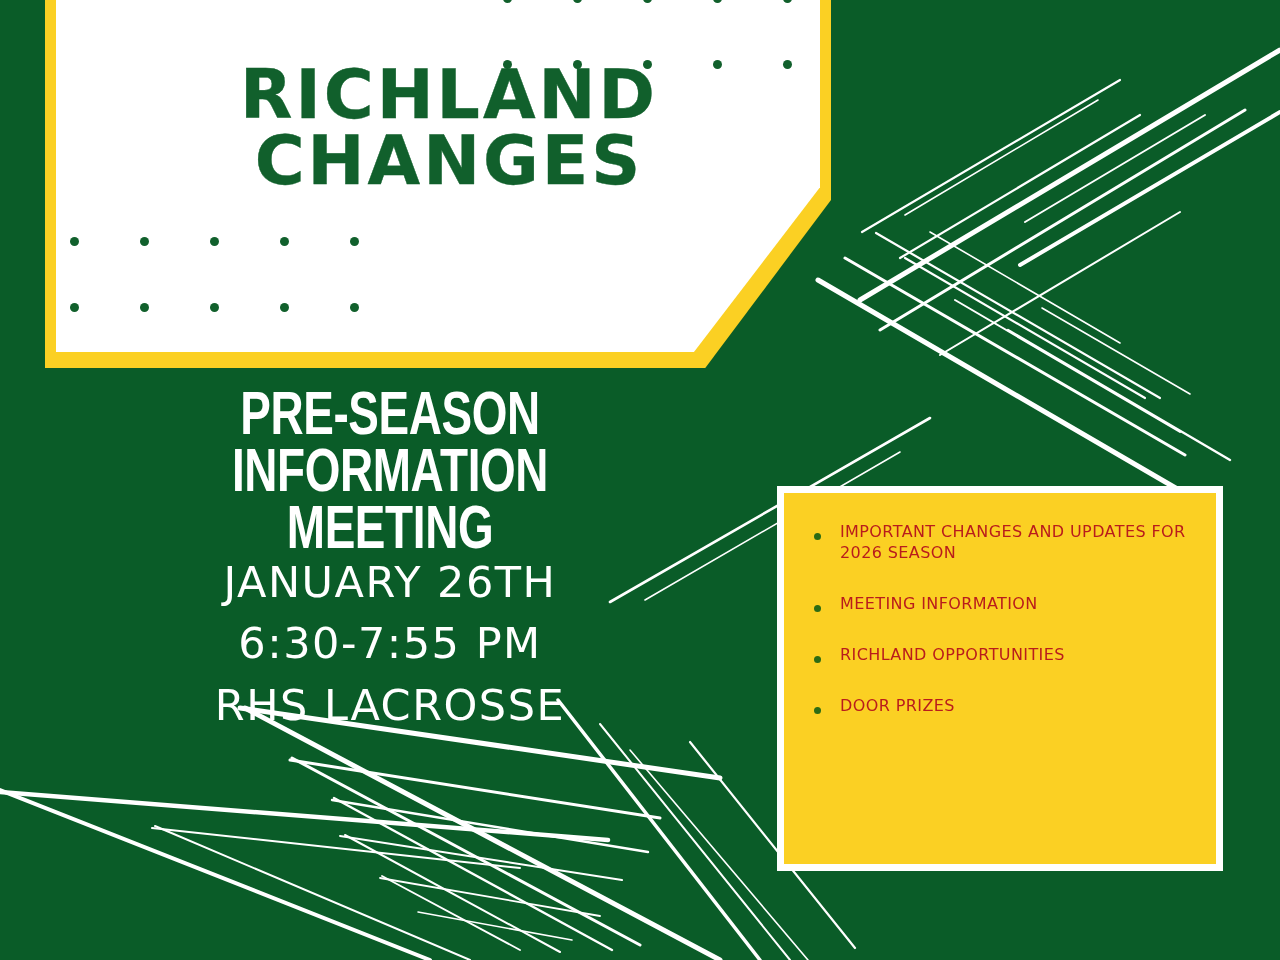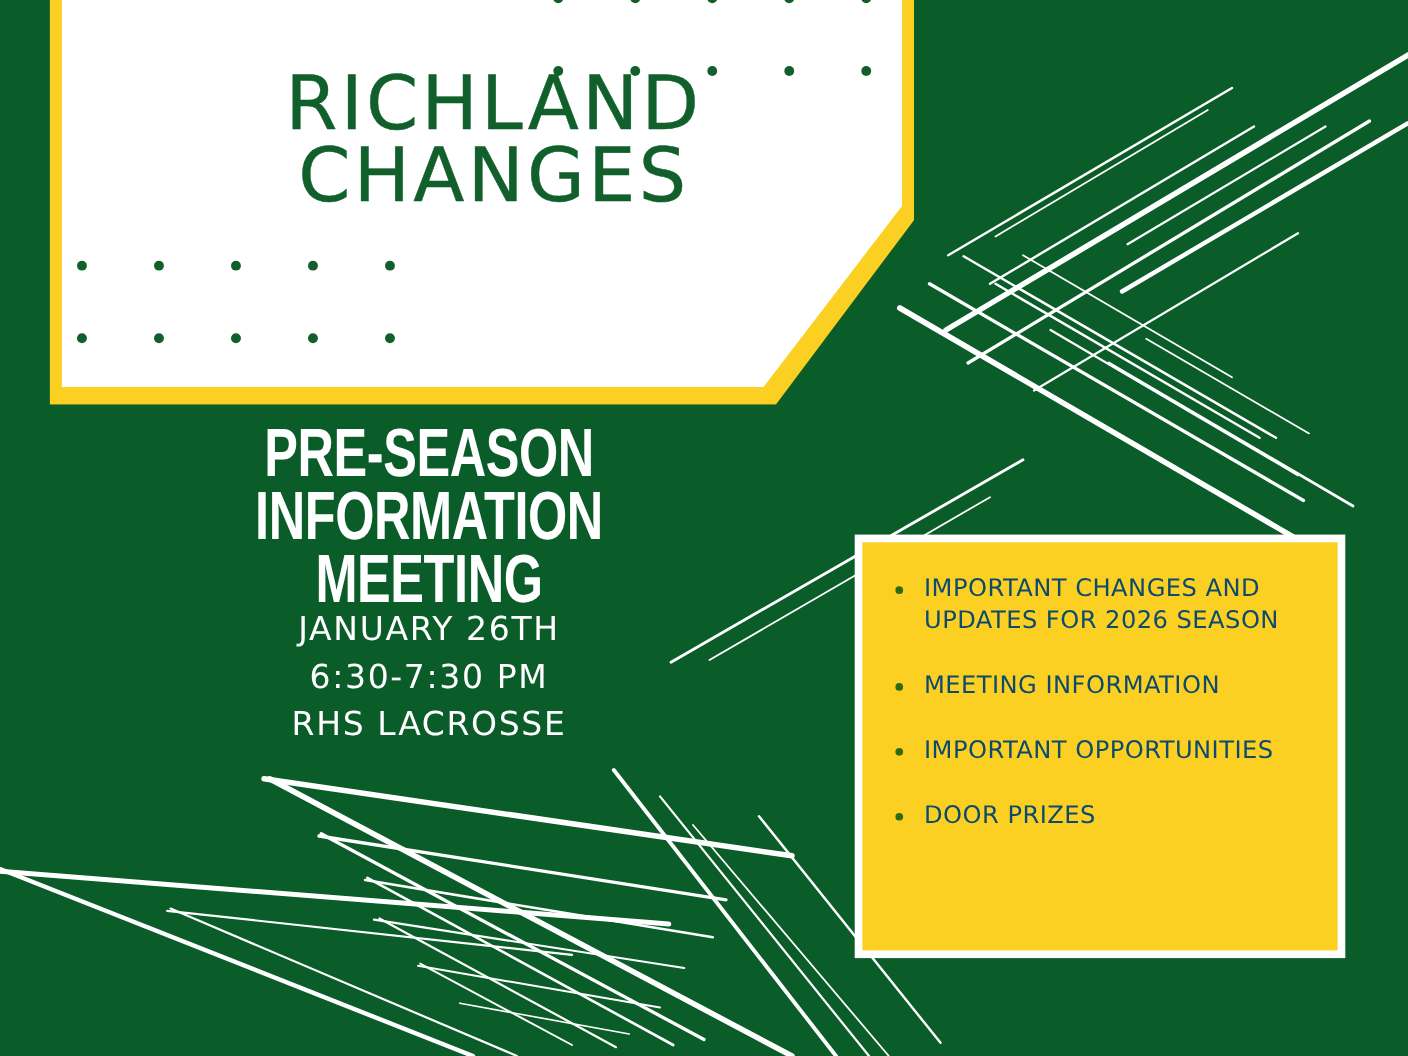--- a/index.html
+++ b/index.html
@@ -59,21 +59,21 @@
     column-gap:61px; row-gap:57px;
   }
 
   
   #logo {
     position:absolute;
     left:73px; top:76px;
     width:640px;
     color:#11602c;
     font-family:"DejaVu Sans", sans-serif;
-    font-weight:400;
+    font-weight:700;
     font-size:68px;
     line-height:0.97;
     letter-spacing:3px;
     text-align:center;
     white-space:nowrap;
     -webkit-text-stroke:0.4px #11602c;
   }
   #logo .ln { display:block; }
 
   
@@ -94,21 +94,21 @@
   #headline .ln { display:block; }
 
   
   #details {
     position:absolute;
     left:60px; top:552px;
     width:660px;
     color:#ffffff;
     font-family:"DejaVu Sans", sans-serif;
     font-weight:400;
-    font-size:30px;
+    font-size:43px;
     line-height:1.43;
     letter-spacing:1.5px;
     text-align:center;
   }
   #details .ln { display:block; white-space:nowrap; }
 
   
   #bullet-card {
     position:absolute;
     left:777px; top:486px;
@@ -117,23 +117,23 @@
     padding:7px;
   }
   #bullet-card-inner {
     width:100%; height:100%;
     background:#fbd023;
     padding:28px 18px 18px 22px;
   }
   #bullet-list { list-style:none; }
   #bullet-list li {
     position:relative;
-    color:#0c4a6e;
+    color:#b91c1c;
     font-family:"DejaVu Sans", sans-serif;
-    font-size:22px;
+    font-size:16px;
     line-height:1.32;
     letter-spacing:0.4px;
     padding-left:34px;
     margin-bottom:30px;
   }
   #bullet-list li:last-child { margin-bottom:0; }
   #bullet-list li .bullet {
     position:absolute;
     left:8px; top:12px;
     width:7px; height:7px;
@@ -237,38 +237,38 @@
     </div>
   </div>
 
   <div id="headline">
     <span class="ln">PRE-SEASON INFORMATION</span>
     <span class="ln">MEETING</span>
   </div>
 
   <div id="details">
     <span class="ln">JANUARY 26TH</span>
-    <span class="ln">6:30-7:30 PM</span>
+    <span class="ln">6:30-7:55 PM</span>
     <span class="ln">RHS LACROSSE</span>
   </div>
 
   <div id="bullet-card">
     <div id="bullet-card-inner">
       <ul id="bullet-list">
         <li>
           <span class="bullet"></span>
           <span>IMPORTANT CHANGES AND UPDATES FOR 2026 SEASON</span>
         </li>
         <li>
           <span class="bullet"></span>
           <span>MEETING INFORMATION</span>
         </li>
         <li>
           <span class="bullet"></span>
-          <span>IMPORTANT OPPORTUNITIES</span>
+          <span>RICHLAND OPPORTUNITIES</span>
         </li>
         <li>
           <span class="bullet"></span>
           <span> DOOR PRIZES</span>
         </li>
       </ul>
     </div>
   </div>
 
 </div>

